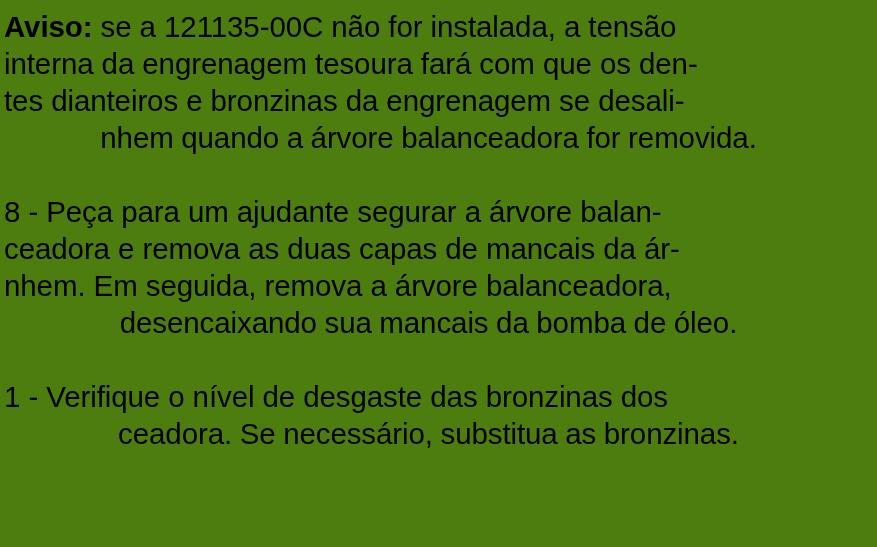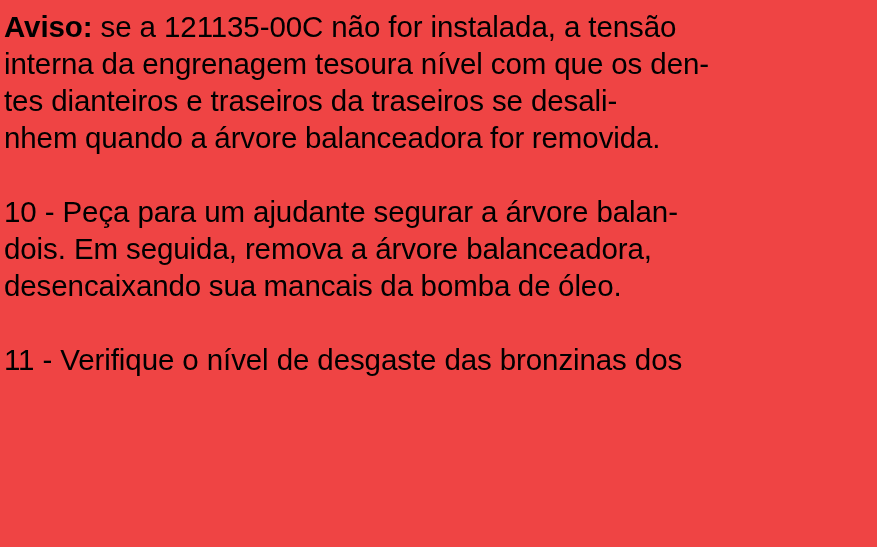--- a/index.html
+++ b/index.html
@@ -12,64 +12,66 @@
     height: 547px;
     font-family: "Liberation Sans", sans-serif;
     color: #000000;
     overflow: hidden;
   }
   .page {
     width: 877px;
     height: 547px;
     box-sizing: border-box;
     padding: 8px 24px 0 4px;
-    background: #ef4444;
+    background: #4d7c0f;
   }
   .block {
     font-size: 29.5px;
     line-height: 37px;
     text-align: justify;
     text-justify: inter-word;
     letter-spacing: -0.1px;
   }
   .block p {
     margin: 0;
   }
   .block p.last {
-    text-align: left;
+    text-align: center;
   }
   .spacer {
     height: 37px;
   }
   .lead {
     font-weight: bold;
   }
   .tight {
     word-spacing: -0.5px;
   }
 </style>
 </head>
 <body>
 
 <div class="page">
 
   <div class="block">
     <p><span class="lead">Aviso:</span><span> se a 121135-00C não for instalada, a tensão</span></p>
-    <p>interna da engrenagem tesoura nível com que os den-</p>
-    <p>tes dianteiros e traseiros da traseiros se desali-</p>
+    <p>interna da engrenagem tesoura fará com que os den-</p>
+    <p>tes dianteiros e bronzinas da engrenagem se desali-</p>
     <p class="last tight">nhem quando a árvore balanceadora for removida.</p>
   </div>
 
   <div class="spacer"></div>
 
   <div class="block">
-    <p>10 - Peça para um ajudante segurar a árvore balan-</p>
-    <p>dois. Em seguida, remova a árvore balanceadora,</p>
+    <p>8 - Peça para um ajudante segurar a árvore balan-</p>
+    <p>ceadora e remova as duas capas de mancais da ár-</p>
+    <p>nhem. Em seguida, remova a árvore balanceadora,</p>
     <p class="last tight">desencaixando sua mancais da bomba de óleo.</p>
   </div>
 
   <div class="spacer"></div>
 
   <div class="block">
-    <p>11 - Verifique o nível de desgaste das bronzinas dos</p>
+    <p>1 - Verifique o nível de desgaste das bronzinas dos</p>
+    <p class="last tight">ceadora. Se necessário, substitua as bronzinas.</p>
   </div>
 
 </div>
 
 </body></html>

